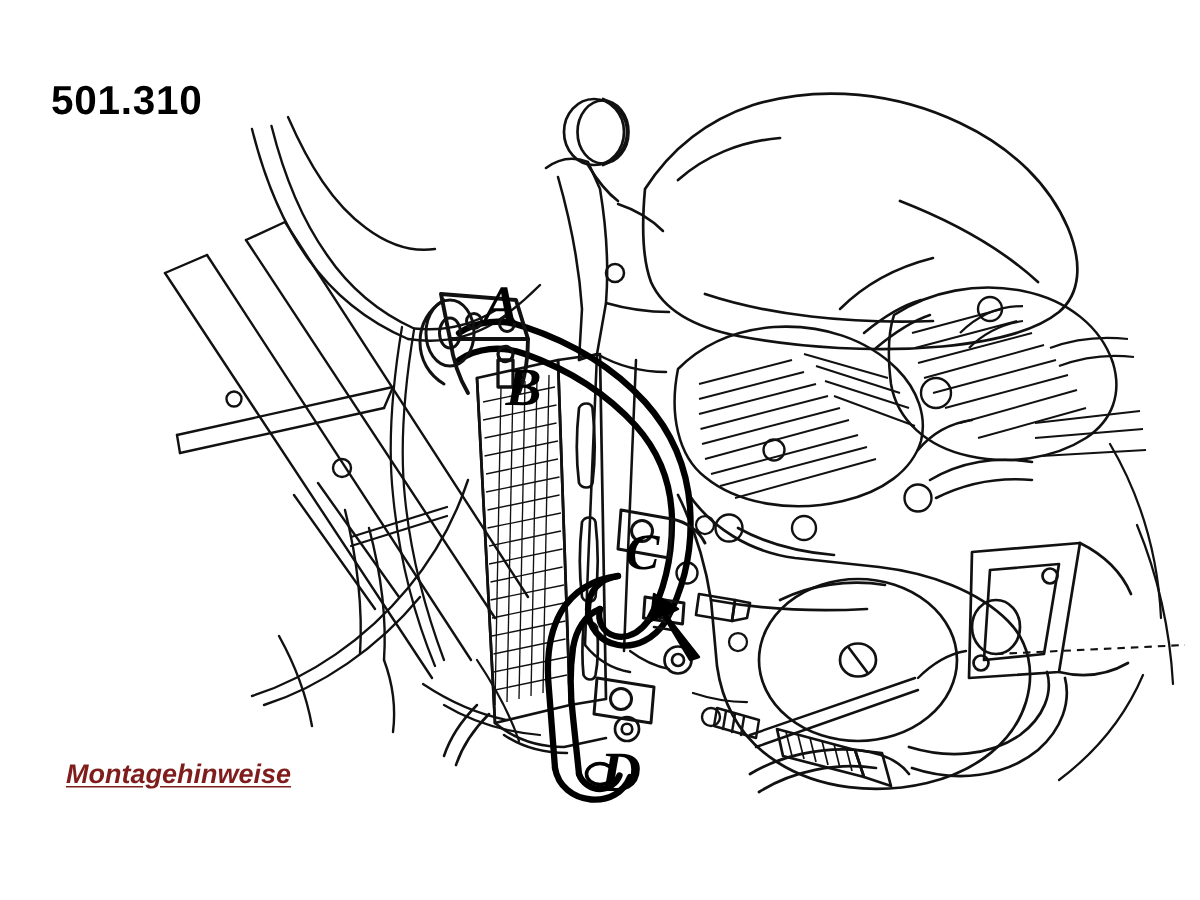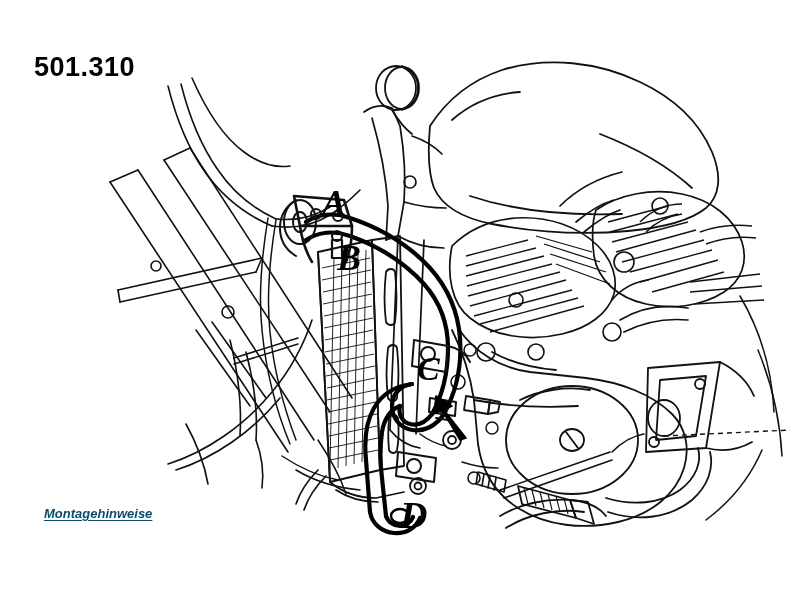--- a/index.html
+++ b/index.html
@@ -32,26 +32,26 @@
     font-weight: 700;
     letter-spacing: 0.5px;
     color: #000000;
     white-space: nowrap;
   }
   .montage-note {
     position: absolute;
     left: 44px;
     top: 506px;
     font-family: "Liberation Sans", sans-serif;
-    font-size: 13px;
+    font-size: 18px;
     font-weight: 700;
     font-style: italic;
     text-decoration: underline;
     text-underline-offset: 2px;
-    color: #0c4a6e;
+    color: #7f1d1d;
     white-space: nowrap;
   }
   .callout {
     position: absolute;
     font-family: "Liberation Serif", serif;
     font-style: italic;
     font-weight: 700;
     color: #000000;
     line-height: 1;
     white-space: nowrap;

